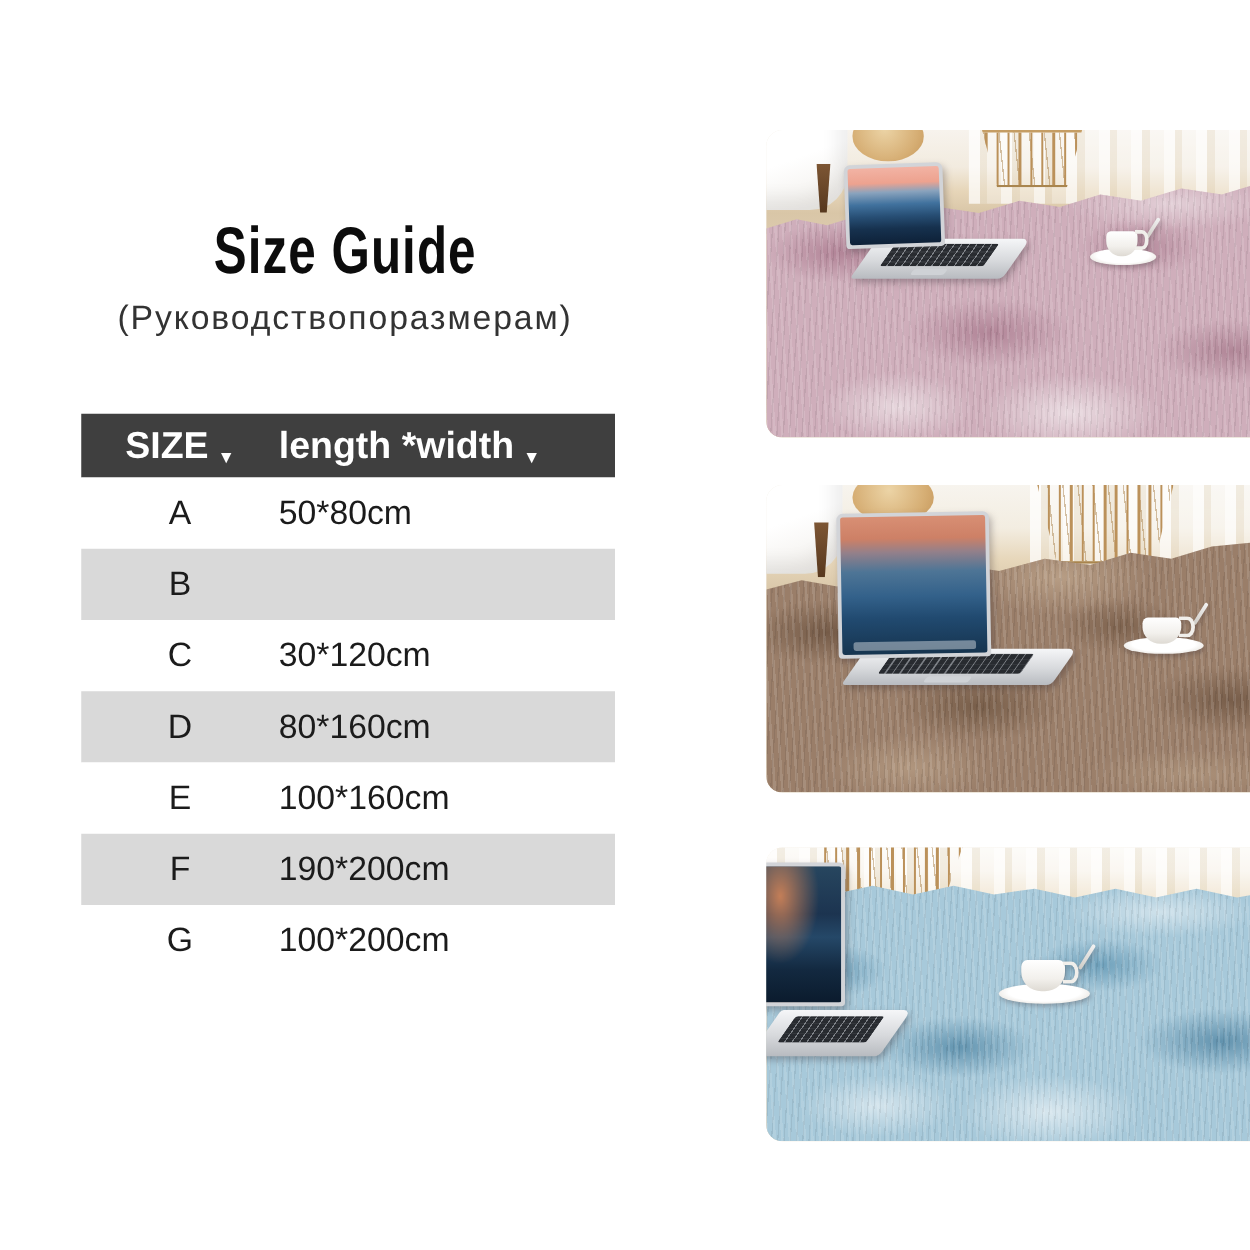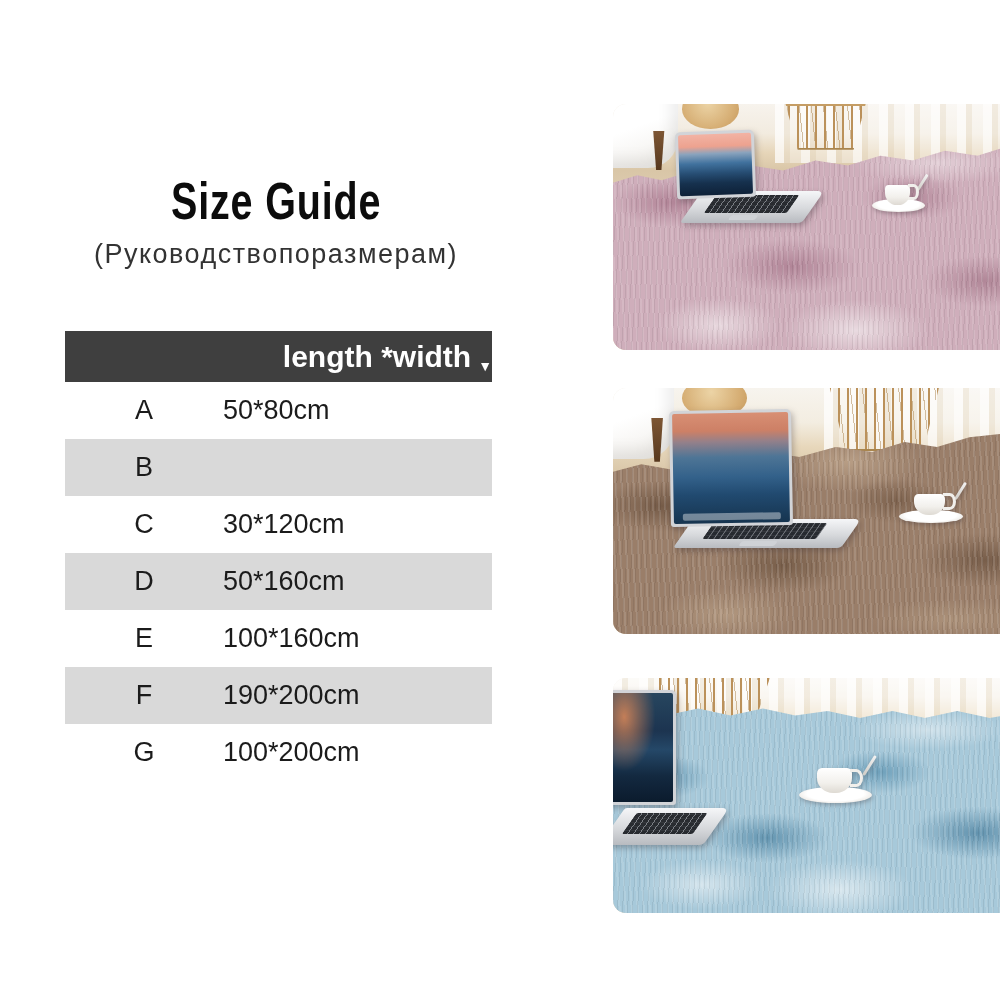--- a/index.html
+++ b/index.html
@@ -10,21 +10,21 @@
   .headblock{position:absolute;left:40px;top:176px;width:472px;text-align:center;}
   .title{display:inline-block;font-size:47px;font-weight:bold;color:#0c0c0c;
          transform:scale(.84,1.12);transform-origin:center bottom;letter-spacing:1px;}
   .subtitle{font-size:27px;color:#333333;letter-spacing:1.5px;margin-top:8px;white-space:nowrap;}
 
   
   .size-table{position:absolute;left:65px;top:331px;width:427px;}
   .thead{display:flex;align-items:center;height:51px;background:#3f3f3f;color:#ffffff;
          font-weight:bold;font-size:30px;}
   .th-size{width:158px;text-align:center;}
-  .th-dim{flex:1;text-align:right;}
+  .th-dim{flex:1;text-align:left;}
   .arr{font-size:14px;position:relative;top:4px;margin-left:7px;}
   .tr{display:flex;align-items:center;height:57px;font-size:27px;color:#1b1b1b;background:#ffffff;}
   .td-size{width:158px;text-align:center;}
   .td-dim{flex:1;padding-right:34px;}
 
   
   .photo{position:absolute;left:573px;width:405px;border-radius:13px;overflow:hidden;background:#f4efe7;}
   #photo1{top:88px;height:246px;}
   #photo2{top:372px;height:246px;}
   #photo3{top:662px;height:235px;}
@@ -142,38 +142,41 @@
 
 <div class="page">
 
   <div class="headblock">
     <div class="title">Size Guide</div>
     <div class="subtitle">(Руководствопоразмерам)</div>
   </div>
 
   <div class="size-table">
     <div class="thead" style="background-color: rgb(63, 63, 63);">
+      <div class="th-size">
+        <span>SIZE</span><span class="arr">▼</span>
+      </div>
       <div class="th-dim">
         <span>length *width</span><span class="arr">▼</span>
       </div>
     </div>
     <div class="tr">
       <div class="td-size">A</div>
       <div class="td-dim">50*80cm</div>
     </div>
     <div class="tr" style="background-color: rgb(217, 217, 217);">
       <div class="td-size">B</div>
     </div>
     <div class="tr">
       <div class="td-size">C</div>
       <div class="td-dim">30*120cm</div>
     </div>
     <div class="tr" style="background-color: rgb(217, 217, 217);">
       <div class="td-size">D</div>
-      <div class="td-dim">50*160cm</div>
+      <div class="td-dim">80*160cm</div>
     </div>
     <div class="tr">
       <div class="td-size">E</div>
       <div class="td-dim">100*160cm</div>
     </div>
     <div class="tr" style="background-color: rgb(217, 217, 217);">
       <div class="td-size">F</div>
       <div class="td-dim">190*200cm</div>
     </div>
     <div class="tr">

